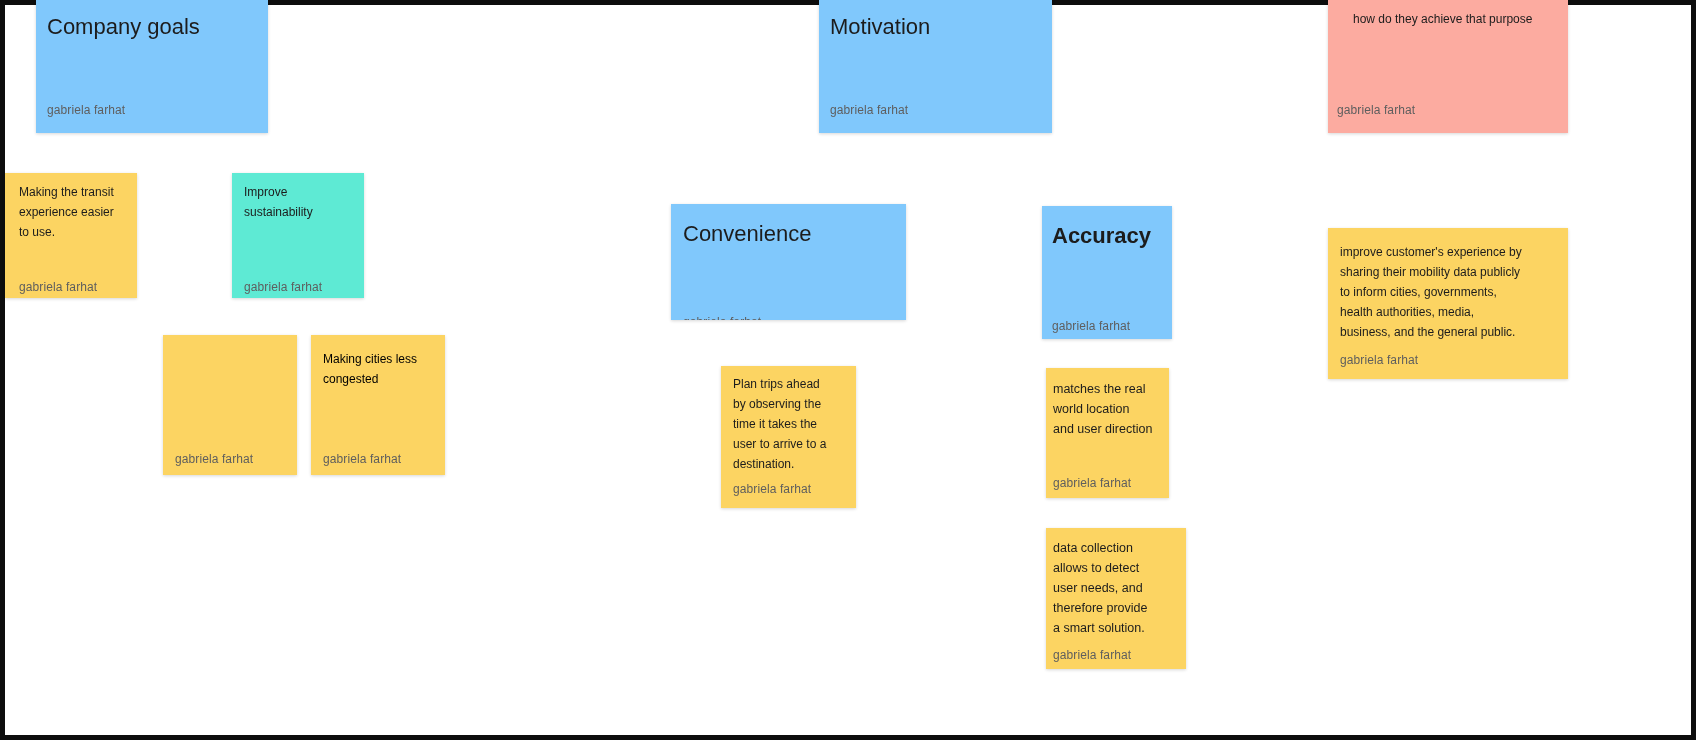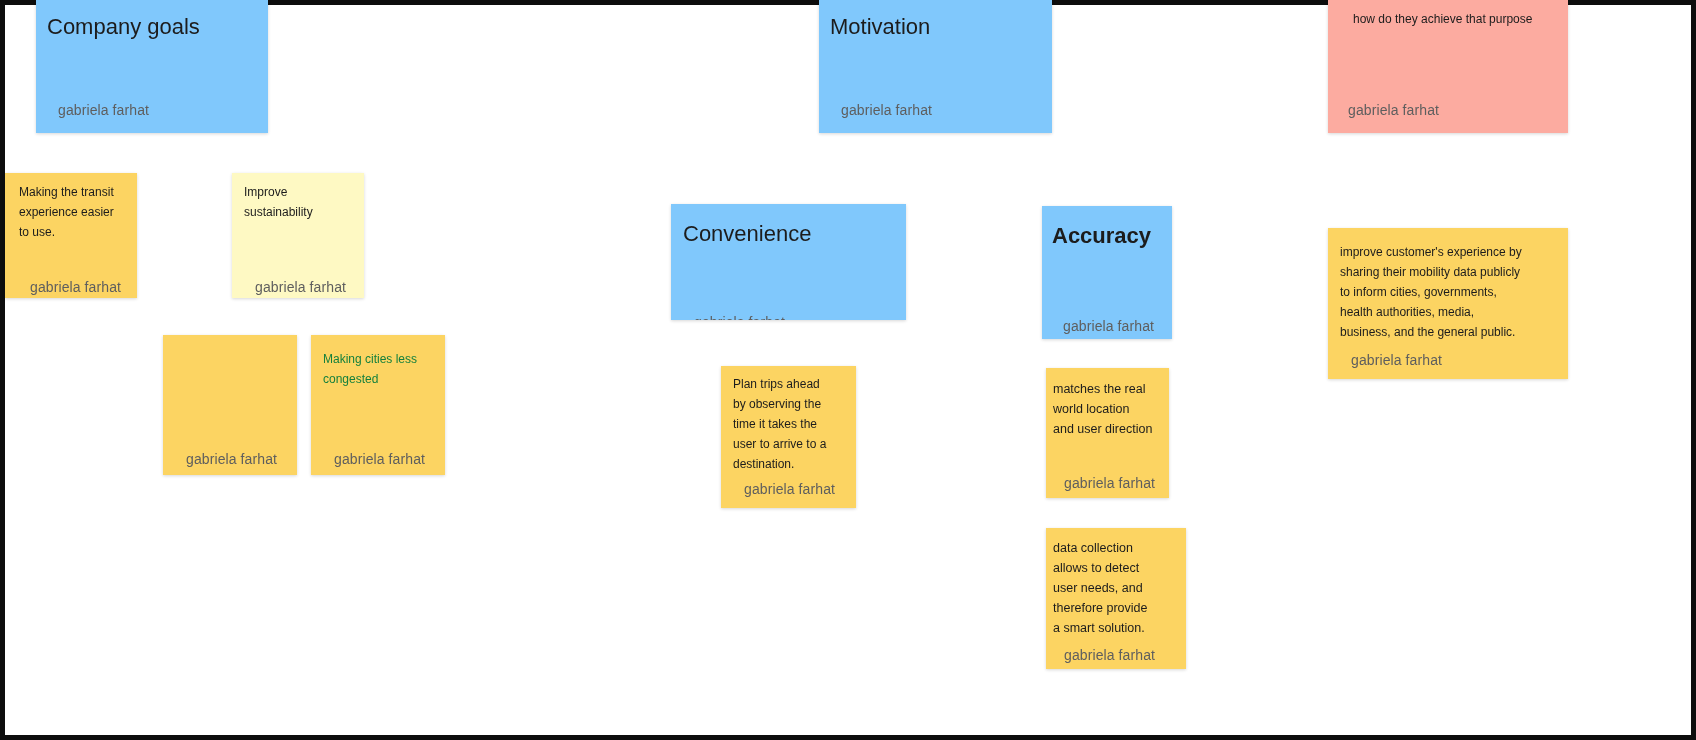--- a/index.html
+++ b/index.html
@@ -40,24 +40,23 @@
     left: 0;
     right: 0;
     color: #1c1c1c;
     white-space: pre-line;
   }
   .card .card-author {
     position: absolute;
     left: 0;
     right: 0;
     color: #5e5e5e;
-    font-size: 14px;
+    font-size: 12px;
     letter-spacing: 0.1px;
     line-height: 11px;
-    margin-left: 11px;
   }
 
   
   .card.head .card-text {
     font-size: 22px;
     line-height: 26px;
     font-weight: 400;
   }
   
   .card.note .card-text {
@@ -86,30 +85,30 @@
 <div class="card head" style="left: 36px; top: -8px; width: 232px; height: 141px; background: rgb(128, 200, 252);">
       <div class="card-text" style="top: 22px; padding-left: 11px; padding-right: 6px; color: rgb(28, 28, 28);">Company goals</div>
       <div class="card-author" style="top: 113px; padding-left: 11px; color: rgb(94, 94, 94);">gabriela farhat</div>
     </div>
     <div class="card note" style="left: 5px; top: 173px; width: 132px; height: 125px; background: rgb(252, 212, 98);">
       <div class="card-text" style="top: 9px; padding-left: 14px; padding-right: 6px; color: rgb(28, 28, 28);">Making the transit
 experience easier
 to use.</div>
       <div class="card-author" style="top: 109px; padding-left: 14px; color: rgb(94, 94, 94);">gabriela farhat</div>
     </div>
-    <div class="card note" style="left: 232px; top: 173px; width: 132px; height: 125px; background: #fef9c3;">
+    <div class="card note" style="left: 232px; top: 173px; width: 132px; height: 125px; background: #5eead4;">
       <div class="card-text" style="top: 9px; padding-left: 12px; padding-right: 6px; color: rgb(28, 28, 28);">Improve
 sustainability</div>
       <div class="card-author" style="top: 109px; padding-left: 12px; color: rgb(94, 94, 94);">gabriela farhat</div>
     </div>
     <div class="card note" style="left: 163px; top: 335px; width: 134px; height: 140px; background: rgb(252, 212, 98);">
       <div class="card-author" style="top: 119px; padding-left: 12px; color: rgb(94, 94, 94);">gabriela farhat</div>
     </div>
     <div class="card note" style="left: 311px; top: 335px; width: 134px; height: 140px; background: rgb(252, 212, 98);">
-      <div class="card-text" style="top: 14px; padding-left: 12px; padding-right: 6px; color: #15803d;">Making cities less
+      <div class="card-text" style="top: 14px; padding-left: 12px; padding-right: 6px; color: #000000;">Making cities less
 congested</div>
       <div class="card-author" style="top: 119px; padding-left: 12px; color: rgb(94, 94, 94);">gabriela farhat</div>
     </div>
     <div class="card head" style="left: 819px; top: -8px; width: 233px; height: 141px; background: rgb(128, 200, 252);">
       <div class="card-text" style="top: 22px; padding-left: 11px; padding-right: 6px; color: rgb(28, 28, 28);">Motivation</div>
       <div class="card-author" style="top: 113px; padding-left: 11px; color: rgb(94, 94, 94);">gabriela farhat</div>
     </div>
     <div class="card head" style="left: 671px; top: 204px; width: 235px; height: 116px; background: rgb(128, 200, 252);">
       <div class="card-text" style="top: 17px; padding-left: 12px; padding-right: 6px; color: rgb(28, 28, 28);">Convenience</div>
       <div class="card-author" style="top: 113px; padding-left: 12px; color: rgb(94, 94, 94);">gabriela farhat</div>

